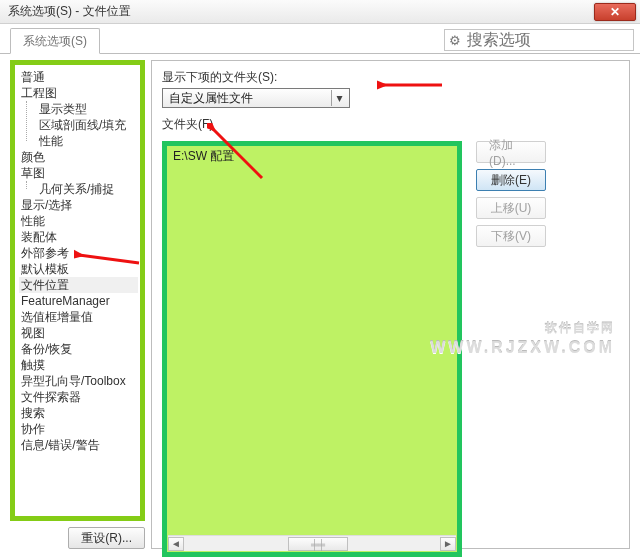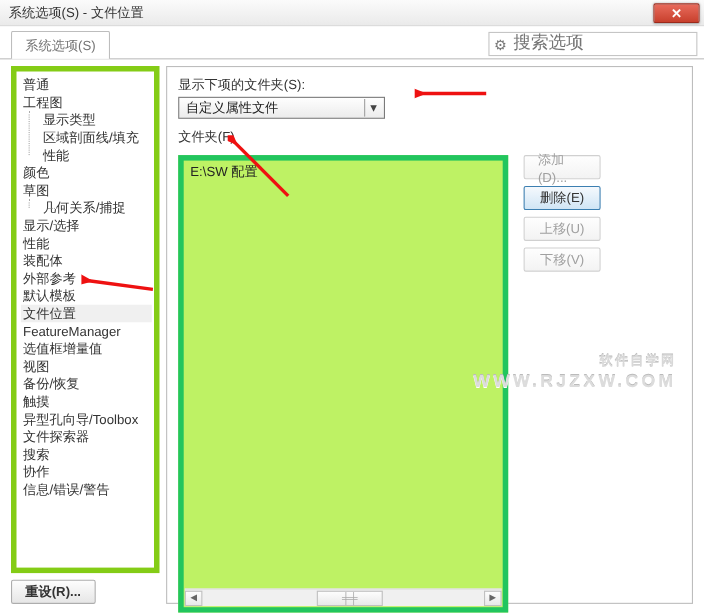--- a/index.html
+++ b/index.html
@@ -82,21 +82,21 @@
   .tree .child { padding-left:18px; position:relative;}
   .tree .child::before {
     content:""; position:absolute; left:7px; top:0; bottom:8px; border-left:1px dotted #aaa;
   }
   .tree .childitem::before{
     content:""; position:absolute; left:7px; top:8px; width:8px; border-top:1px dotted #aaa;
   }
   .tree .childitem { position:relative; }
   .tree .sel { background:#f0f0f0; }
 
-  .resetrow { padding-top:6px; display:flex; justify-content:flex-start;font-weight:bold; }
+  .resetrow { padding-top:6px; display:flex; justify-content:flex-end; }
   .btn {
     height:22px; padding:1px 12px;
     border:1px solid #adadad;
     background:linear-gradient(to bottom,#fdfdfd,#e6e6e6);
     color:#333;
     border-radius:2px;
     display:inline-flex; align-items:center; justify-content:center;
     min-width:60px;
   }
   .btn.primary { border-color:#3c7fb1; background:linear-gradient(to bottom,#f5f9fd,#d0e5f5);}

